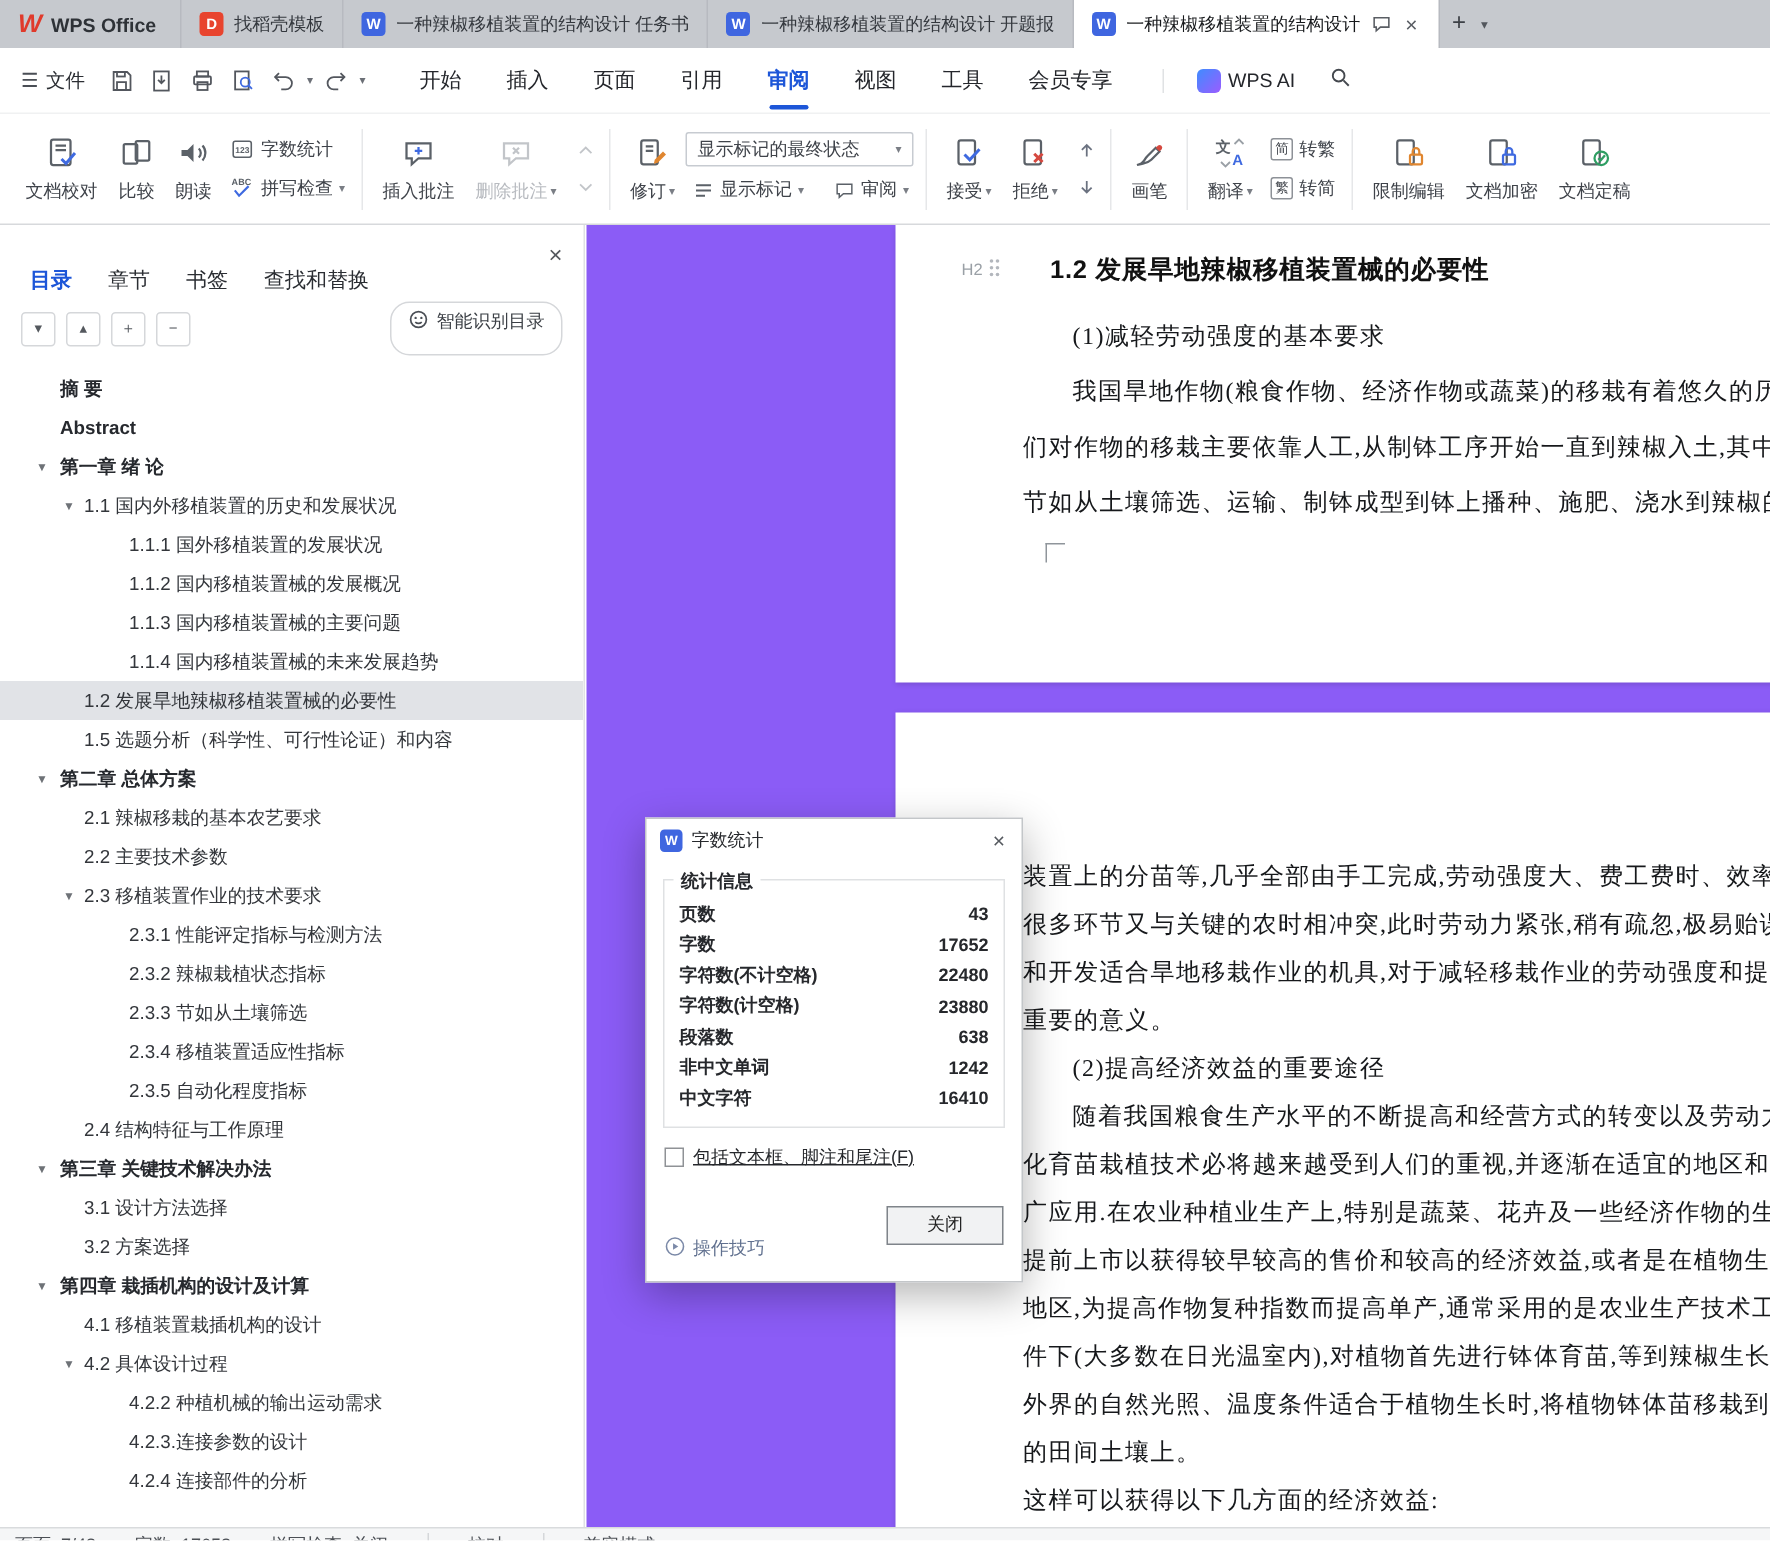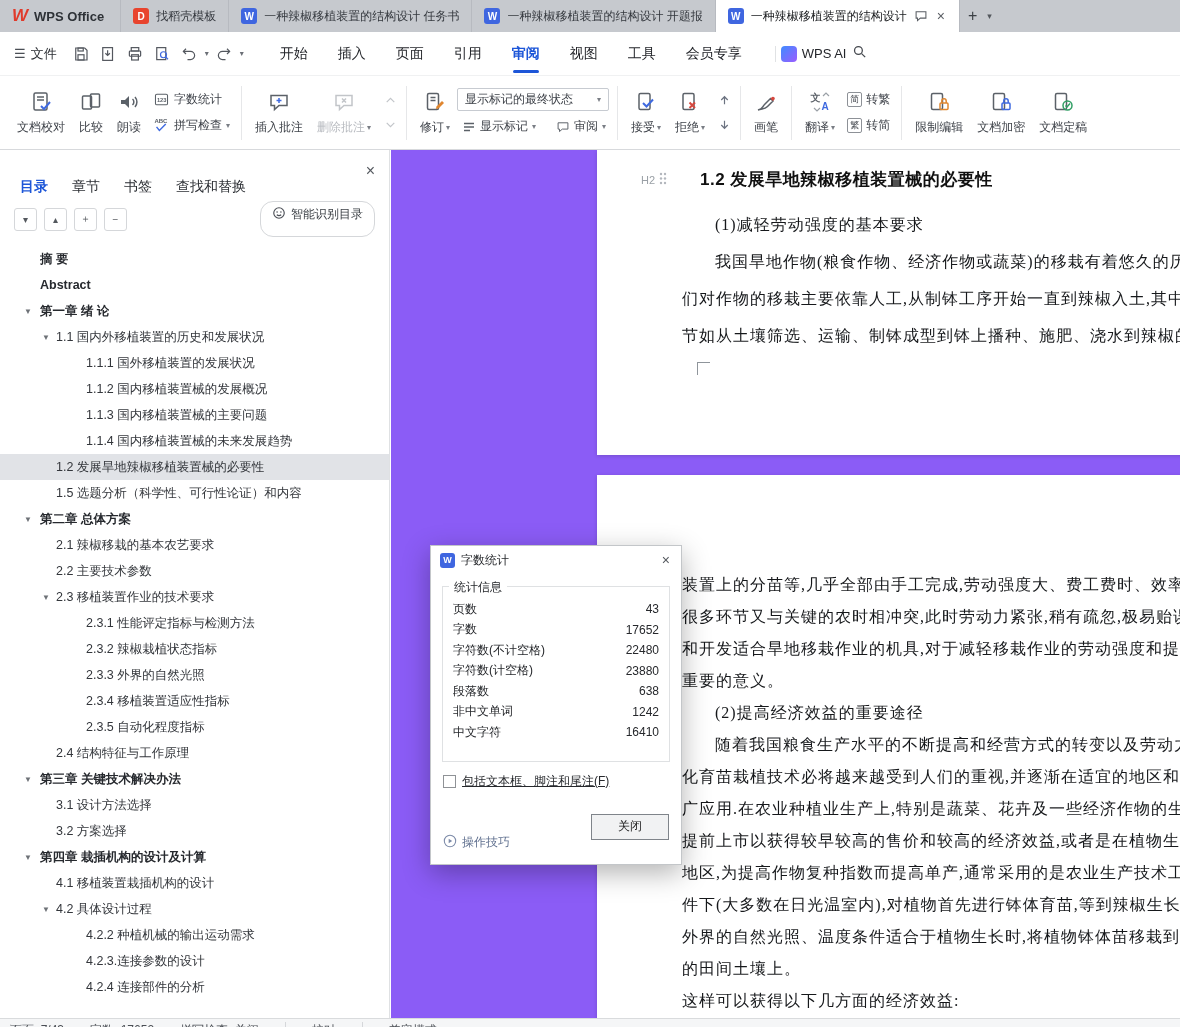--- a/index.html
+++ b/index.html
@@ -28,21 +28,21 @@
   .file-btn { display:flex; align-items:center; gap:5px; padding:0 12px 0 14px; font-size:13px; color:#2b2e33; }
   .hamb { font-size:13px; color:#4a4e55; }
   .qa { display:flex; align-items:center; gap:2px; padding-right:6px; }
   .qa-btn { width:25px; height:26px; display:flex; align-items:center; justify-content:center; border-radius:3px; }
   .qa-btn svg { display:block; }
   .qa .carr { font-size:8px; color:#6b6f76; padding:0 1px; }
   .menu-tabs { display:flex; margin-left:14px; height:44px; }
   .mtab { padding:0 15px; line-height:42px; font-size:14px; color:#24262b; position:relative; }
   .mtab.active { color:#1d56d8; font-weight:bold; }
   .mtab.active::after { content:""; position:absolute; left:50%; transform:translateX(-50%); bottom:3px; width:26px; height:3px; background:#1d56d8; border-radius:2px; }
-  .menu-right { margin-left:18px; display:flex; align-items:center; gap:5px; }
+  .menu-right { margin-left:18px; display:flex; align-items:center; gap:22px; }
   .mr-sep { width:1px; height:16px; background:#e0e2e4; }
   .ai-item { display:flex; align-items:center; gap:5px; font-size:13px; color:#24262b; }
   .ai-ico { width:16px; height:16px; border-radius:4px; background:linear-gradient(135deg,#3f8cff,#9b5cff); }
 
   
   .ribbon { height:74px; background:#fff; border-bottom:1px solid #d7d9dc; display:flex; align-items:center; padding:0 4px 0 10px; white-space:nowrap; overflow:hidden; }
   .rb-big { display:flex; flex-direction:column; align-items:center; justify-content:center; gap:5px; padding:4px 7px; border-radius:4px; }
   .rb-big .lblrow { font-size:12px; color:#3f434a; display:flex; align-items:center; gap:2px; }
   .rb-col { display:flex; flex-direction:column; gap:5px; justify-content:center; }
   .rb-small { display:flex; align-items:center; gap:4px; font-size:12px; color:#3f434a; padding:2px 5px; border-radius:3px; }
@@ -87,21 +87,21 @@
   .ind { padding-left:33px; }
   .corner-mark { position:absolute; left:100px; top:212px; width:13px; height:13px; border-left:1px solid #8f959b; border-top:1px solid #8f959b; }
 
   
   .dialog { position:absolute; left:430px; top:545px; width:252px; background:#fff; border:1px solid #c3c6c9; box-shadow:0 8px 26px rgba(0,0,0,.3); z-index:50; font-size:12px; color:#26282c; }
   .dlg-title { height:28px; display:flex; align-items:center; gap:6px; padding:0 9px; }
   .dlg-title .ttl { flex:1; }
   .dlg-w { width:15px; height:15px; border-radius:3px; background:#3f66e0; color:#fff; font-size:9px; font-weight:bold; display:flex; align-items:center; justify-content:center; }
   .dlg-x { color:#55595f; font-size:14px; padding:0 2px; }
   .dlg-body { padding:4px 11px 10px; }
-  .grp { border:1px solid #dfe1e3; position:relative; margin-top:8px; padding:12px 10px 18px; }
+  .grp { border:1px solid #dfe1e3; position:relative; margin-top:8px; padding:12px 10px 8px;font-weight:bold; }
   .grp-label { position:absolute; top:-8px; left:6px; background:#fff; padding:0 5px; }
   .stat-row { display:flex; justify-content:space-between; align-items:center; height:20.5px; }
   .chk-row { display:flex; align-items:center; gap:6px; margin:11px 0 13px 1px;text-decoration:underline; }
   .chk { width:13px; height:13px; border:1px solid #8f9296; background:#fff; flex:0 0 13px; }
   .dlg-footer { display:flex; align-items:center; justify-content:space-between; padding:0 1px 3px; }
   .tips { display:flex; align-items:center; gap:5px; color:#60708f;margin-top:31px; }
   .close-btn { width:78px; height:26px; border:1px solid #7f848a; background:#f1f2f3; display:flex; align-items:center; justify-content:center; color:#222; }
 
   
   .statusbar { position:absolute; left:0; right:0; top:1018px; height:26px; background:#f5f6f7; border-top:1px solid #d9dbdd; display:flex; align-items:flex-start; gap:26px; padding:3px 0 0 10px; font-size:12px; color:#4b4f55; z-index:60; white-space:nowrap; }
@@ -536,21 +536,21 @@
           <span class="tarrow">▼</span>
           <span class="tl">2.3 移植装置作业的技术要求</span>
         </div>
       <div class="ti l2">
           <span class="tl">2.3.1 性能评定指标与检测方法</span>
         </div>
       <div class="ti l2">
           <span class="tl">2.3.2 辣椒栽植状态指标</span>
         </div>
       <div class="ti l2">
-          <span class="tl">2.3.3 外界的自然光照</span>
+          <span class="tl">2.3.3 节如从土壤筛选</span>
         </div>
       <div class="ti l2">
           <span class="tl">2.3.4 移植装置适应性指标</span>
         </div>
       <div class="ti l2">
           <span class="tl">2.3.5 自动化程度指标</span>
         </div>
       <div class="ti l1">
           <span class="tl">2.4 结构特征与工作原理</span>
         </div>

